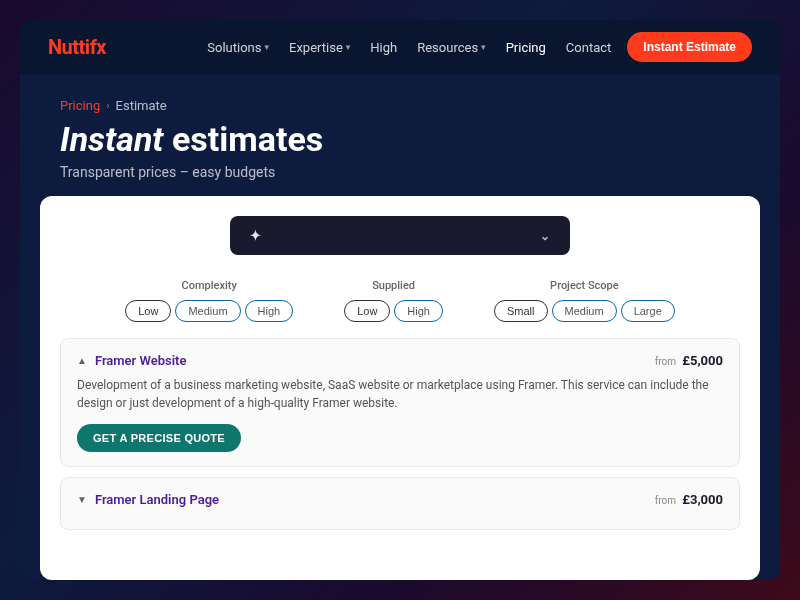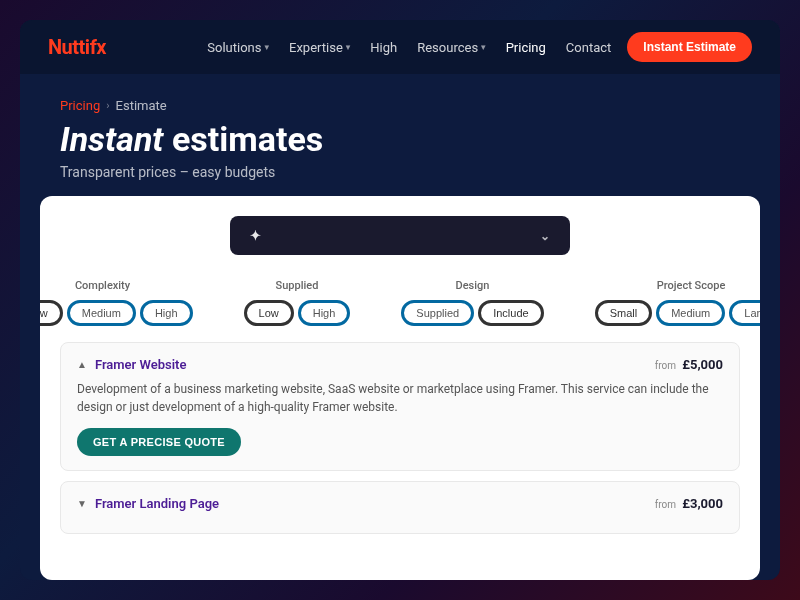--- a/index.html
+++ b/index.html
@@ -199,21 +199,21 @@
       color: #666;
       font-weight: 500;
     }
 
     .filter-buttons {
       display: flex;
       gap: 4px;
     }
 
     .filter-btn {
-      border: 3px solid #0369a1;
+      border: 1px solid #0369a1;
       background: white;
       border-radius: 20px;
       padding: 4px 12px;
       font-size: 11px;
       color: #555;
       cursor: pointer;
     }
 
     .filter-btn.active {
       border-color: #333;
@@ -366,27 +366,20 @@
           <button class="filter-btn active">Low</button>
           <button class="filter-btn">Medium</button>
           <button class="filter-btn">High</button>
         </div>
       </div>
       <div class="filter-group">
         <span class="filter-label">Supplied</span>
         <div class="filter-buttons">
           <button class="filter-btn active">Low</button>
           <button class="filter-btn">High</button>
-        </div>
-      </div>
-      <div class="filter-group">
-        <span class="filter-label">Design</span>
-        <div class="filter-buttons">
-          <button class="filter-btn">Supplied</button>
-          <button class="filter-btn active">Include</button>
         </div>
       </div>
       <div class="filter-group">
         <span class="filter-label">Project Scope</span>
         <div class="filter-buttons">
           <button class="filter-btn active">Small</button>
           <button class="filter-btn">Medium</button>
           <button class="filter-btn">Large</button>
         </div>
       </div>

